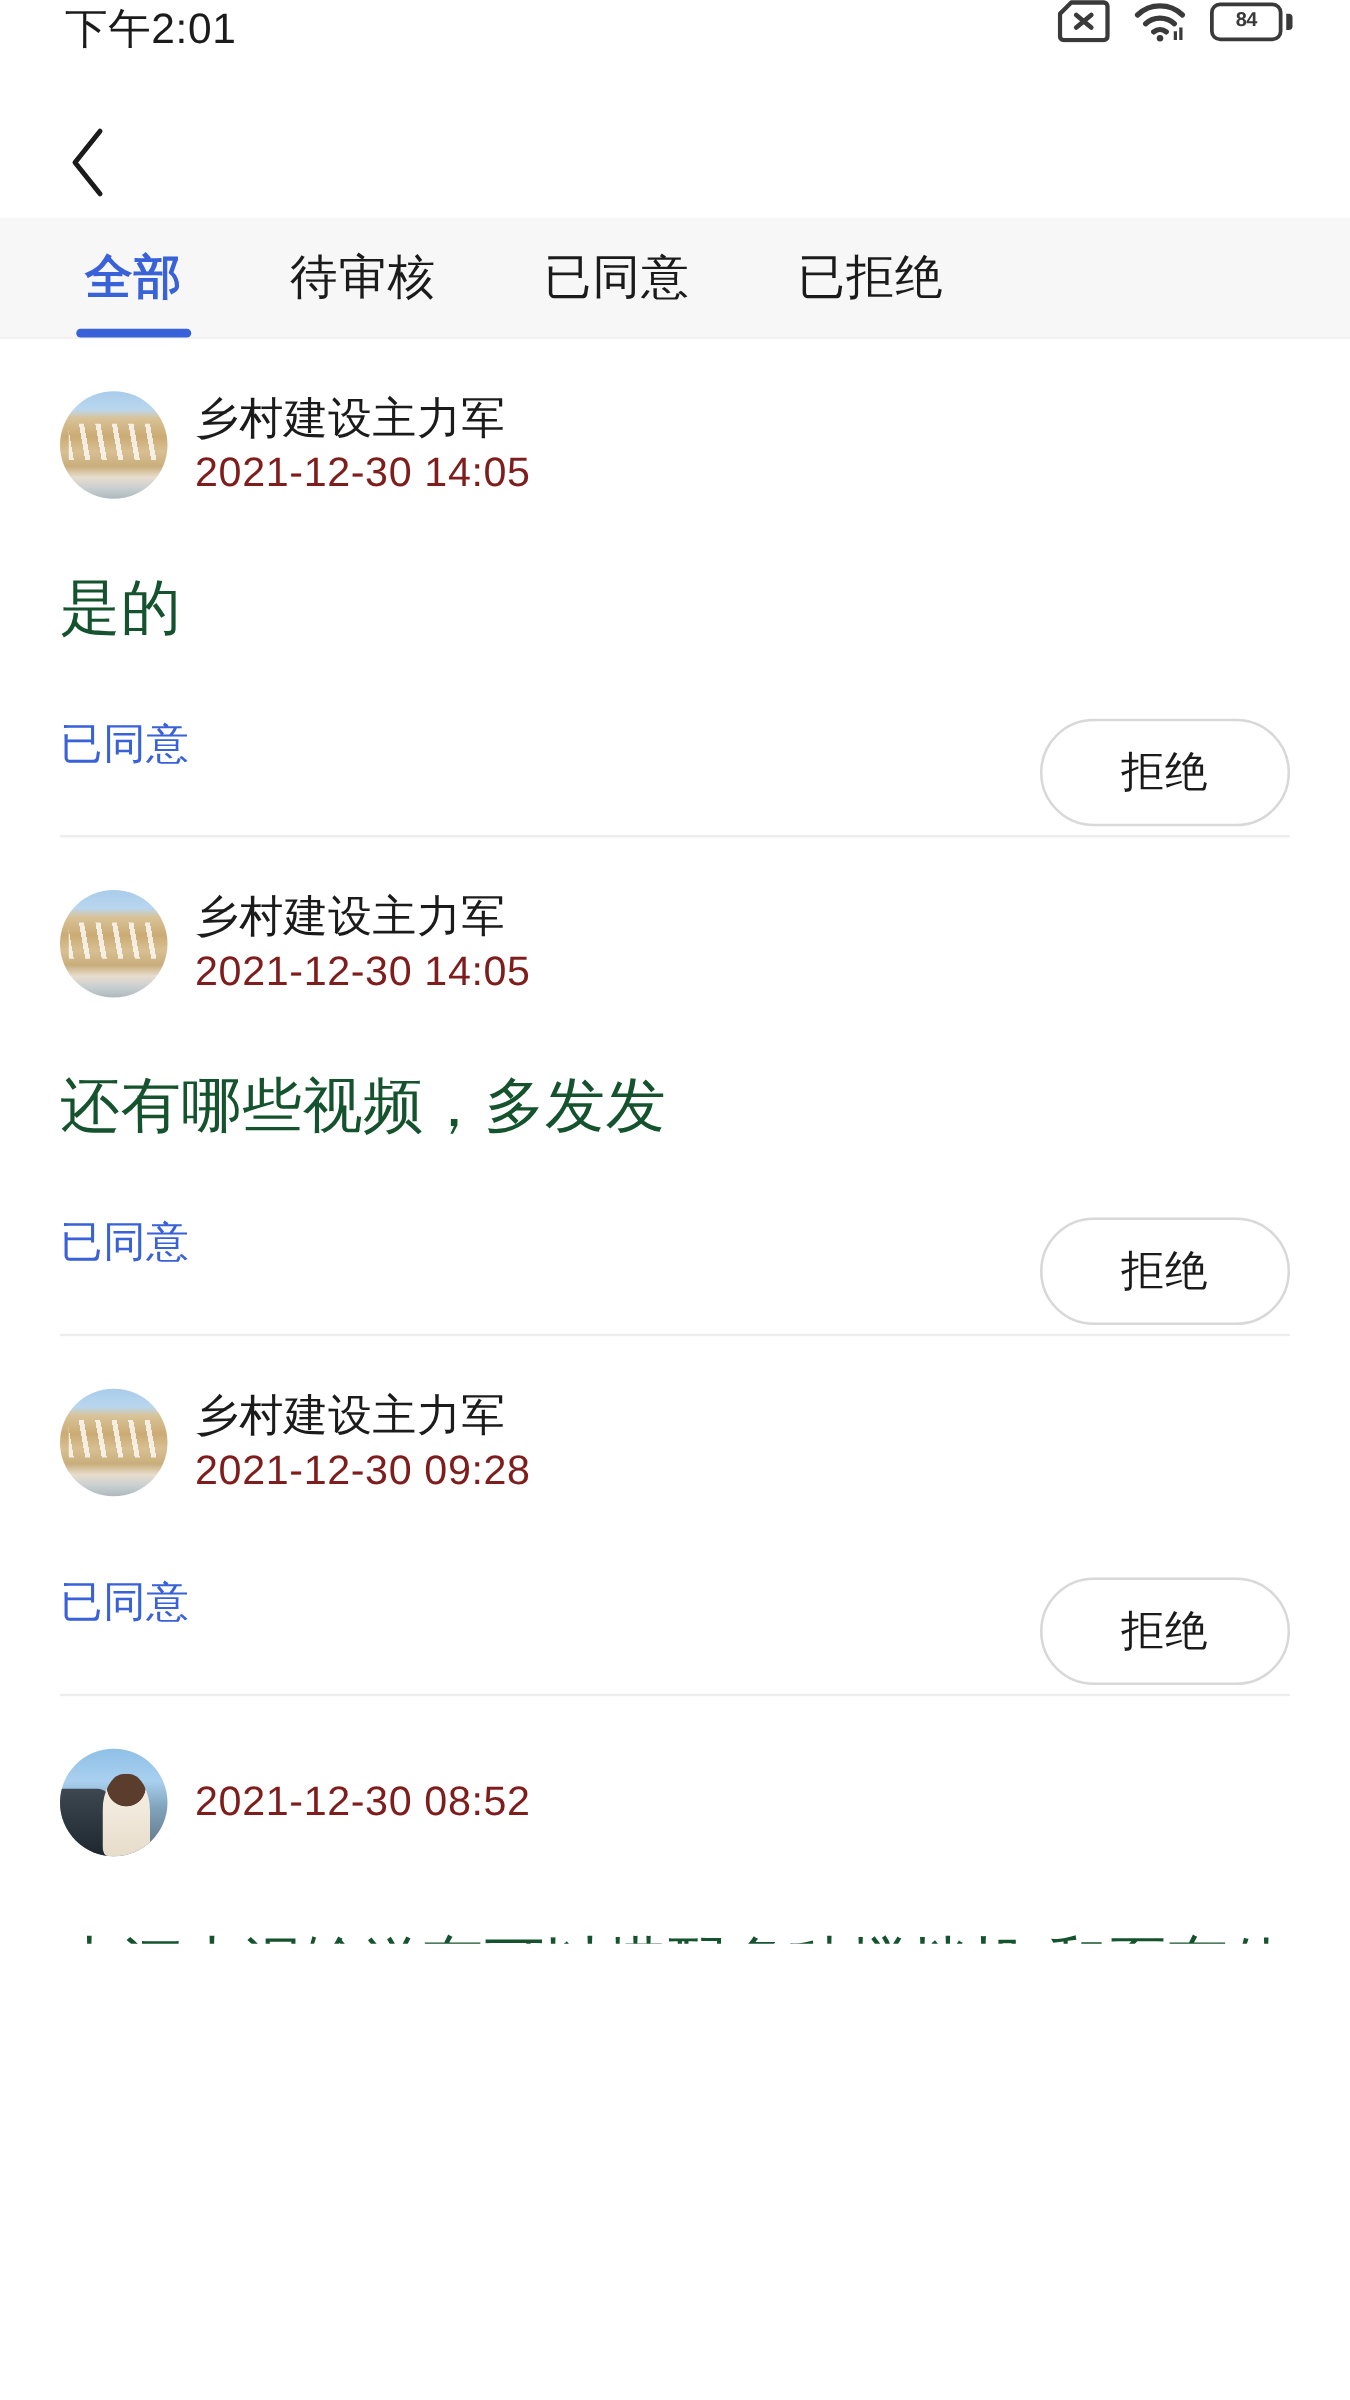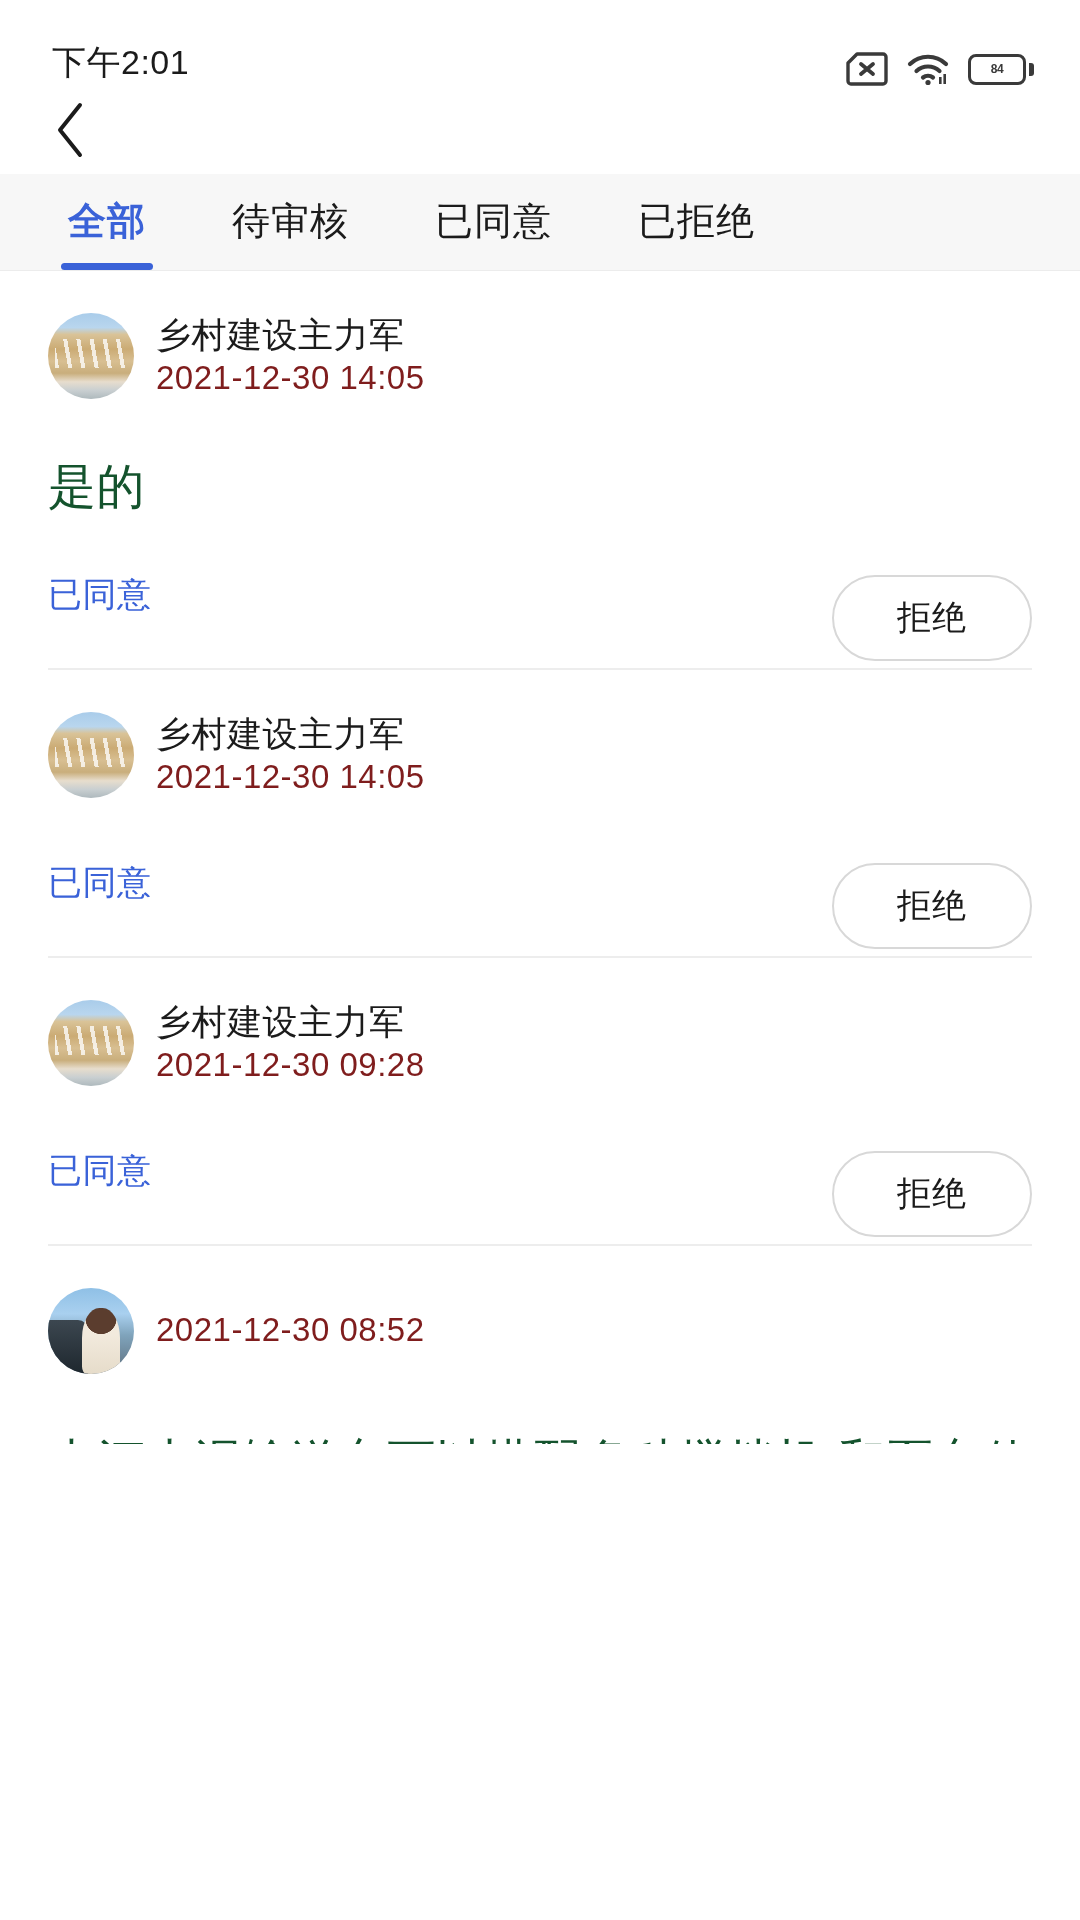--- a/index.html
+++ b/index.html
@@ -19,21 +19,21 @@
     background: #ffffff;
     display: flex;
     flex-direction: column;
   }
 
   
   .status-bar {
     height: 86px;
     flex: 0 0 86px;
     display: flex;
-    align-items: flex-end;
+    align-items: flex-start;
     justify-content: space-between;
     padding: 0 46px 0 52px;
     background: #ffffff;
   }
   .status-time {
     font-size: 34px;
     color: #1b1b1b;
     letter-spacing: 0.5px;
     font-weight: 400;
   }
@@ -52,21 +52,21 @@
     position: relative;
     width: 58px;
     height: 31px;
     border: 3.5px solid #3a3a3a;
     border-radius: 8px;
     display: flex;
     align-items: center;
     justify-content: center;
   }
   .battery-level {
-    font-size: 12px;
+    font-size: 16px;
     font-weight: 700;
     color: #3a3a3a;
     line-height: 1;
     letter-spacing: -0.5px;
   }
   .battery-cap {
     width: 5px;
     height: 13px;
     background: #3a3a3a;
     border-radius: 0 3px 3px 0;
@@ -377,20 +377,21 @@
     </div>
 
     <div class="comment-card">
       <div class="comment-head">
         <div class="avatar av-field"></div>
         <div class="head-text">
           <div class="user-name">乡村建设主力军</div>
           <div class="comment-time">2021-12-30 14:05</div>
         </div>
       </div>
+      <div class="comment-body">还有哪些视频，多发发</div>
       <div class="comment-actions">
         <span class="status-label">已同意</span>
         <button class="reject-btn">拒绝</button>
       </div>
       <div class="divider"></div>
     </div>
 
     <div class="comment-card">
       <div class="comment-head">
         <div class="avatar av-field"></div>

